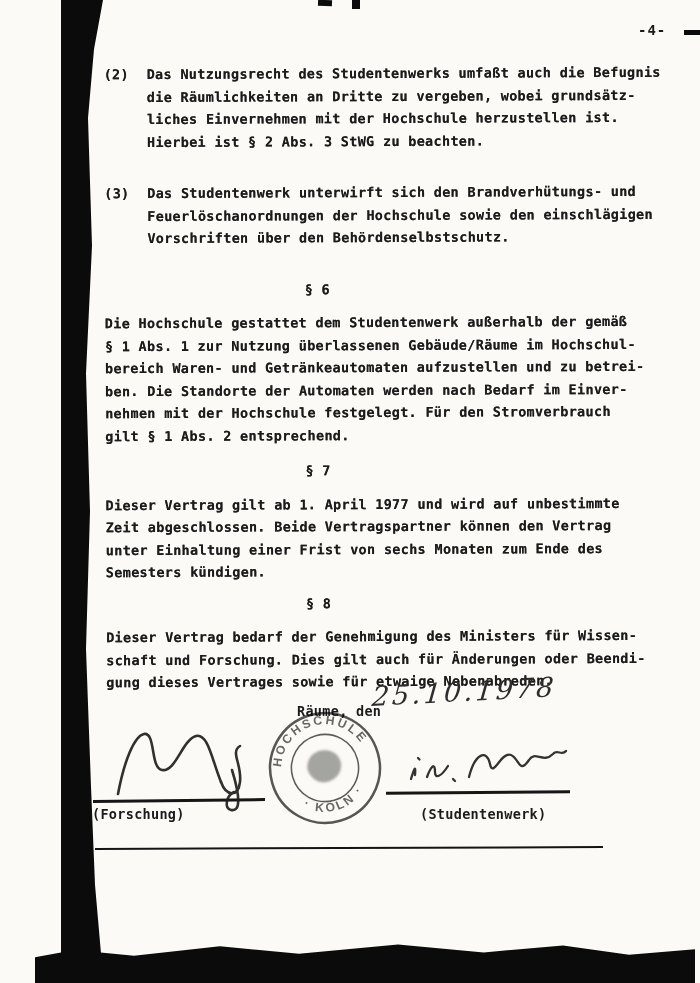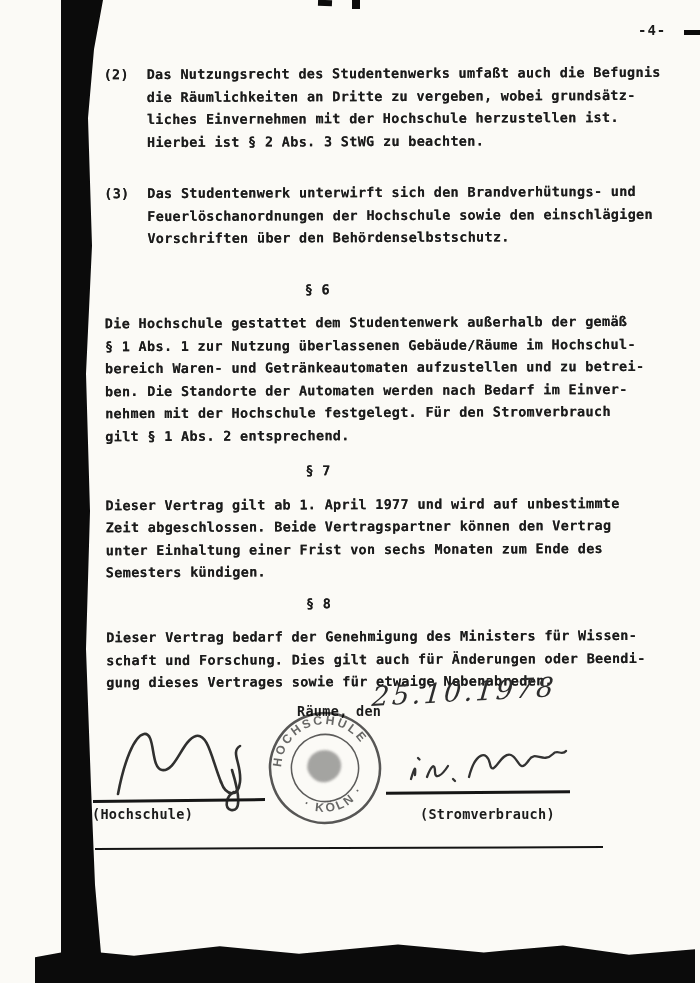--- a/index.html
+++ b/index.html
@@ -163,18 +163,18 @@
       <path d="M 16,46 C 19,36 21,31 20,42"></path>
       <path d="M 23,25 l 1.5,1.5"></path>
       <path d="M 32,44 C 36,33 40,29 40,39 C 40,46 46,44 53,33"></path>
       <path d="M 58,46 l 2,2"></path>
       <path d="M 74,44 C 80,20 92,16 95,31 C 98,46 106,18 116,22 C 124,25 124,42 134,27 C 140,17 148,31 158,21 C 162,16 167,23 171,18"></path>
     </g>
   </svg>
 
   <div class="sig-line line-right"></div>
 
-  <span class="party-label label-left">(Hochschule)</span>
-  <span class="party-label label-right">(Stromverbrauch)</span>
+  <span class="party-label label-left">(Forschung)</span>
+  <span class="party-label label-right">(Studentenwerk)</span>
 
   <div class="bottom-rule"></div>
 
 </div>
 
 </body></html>

